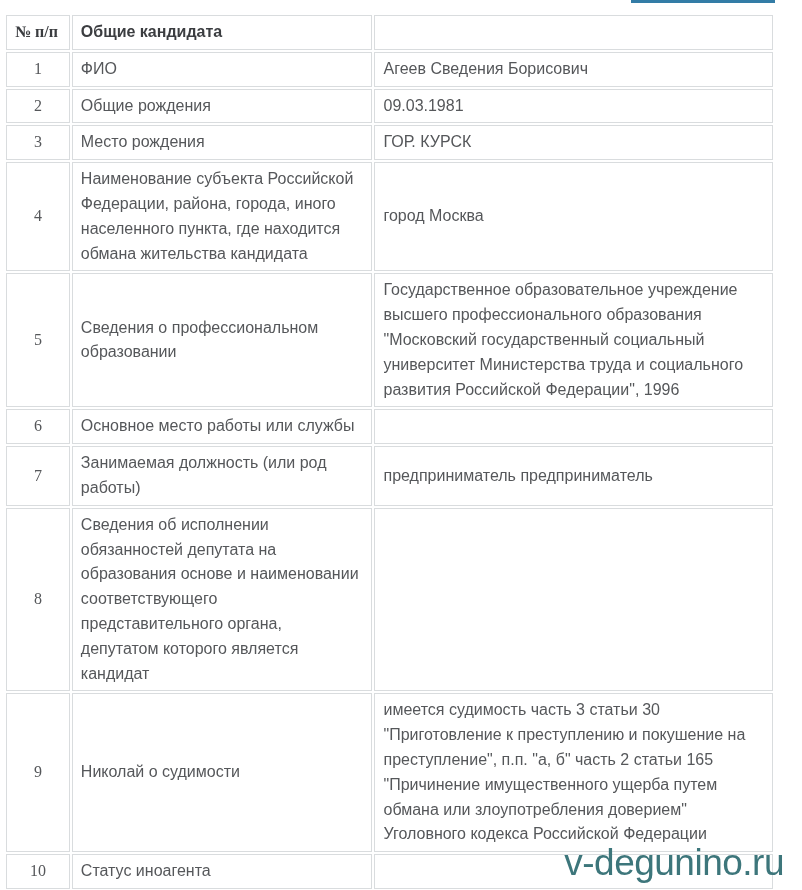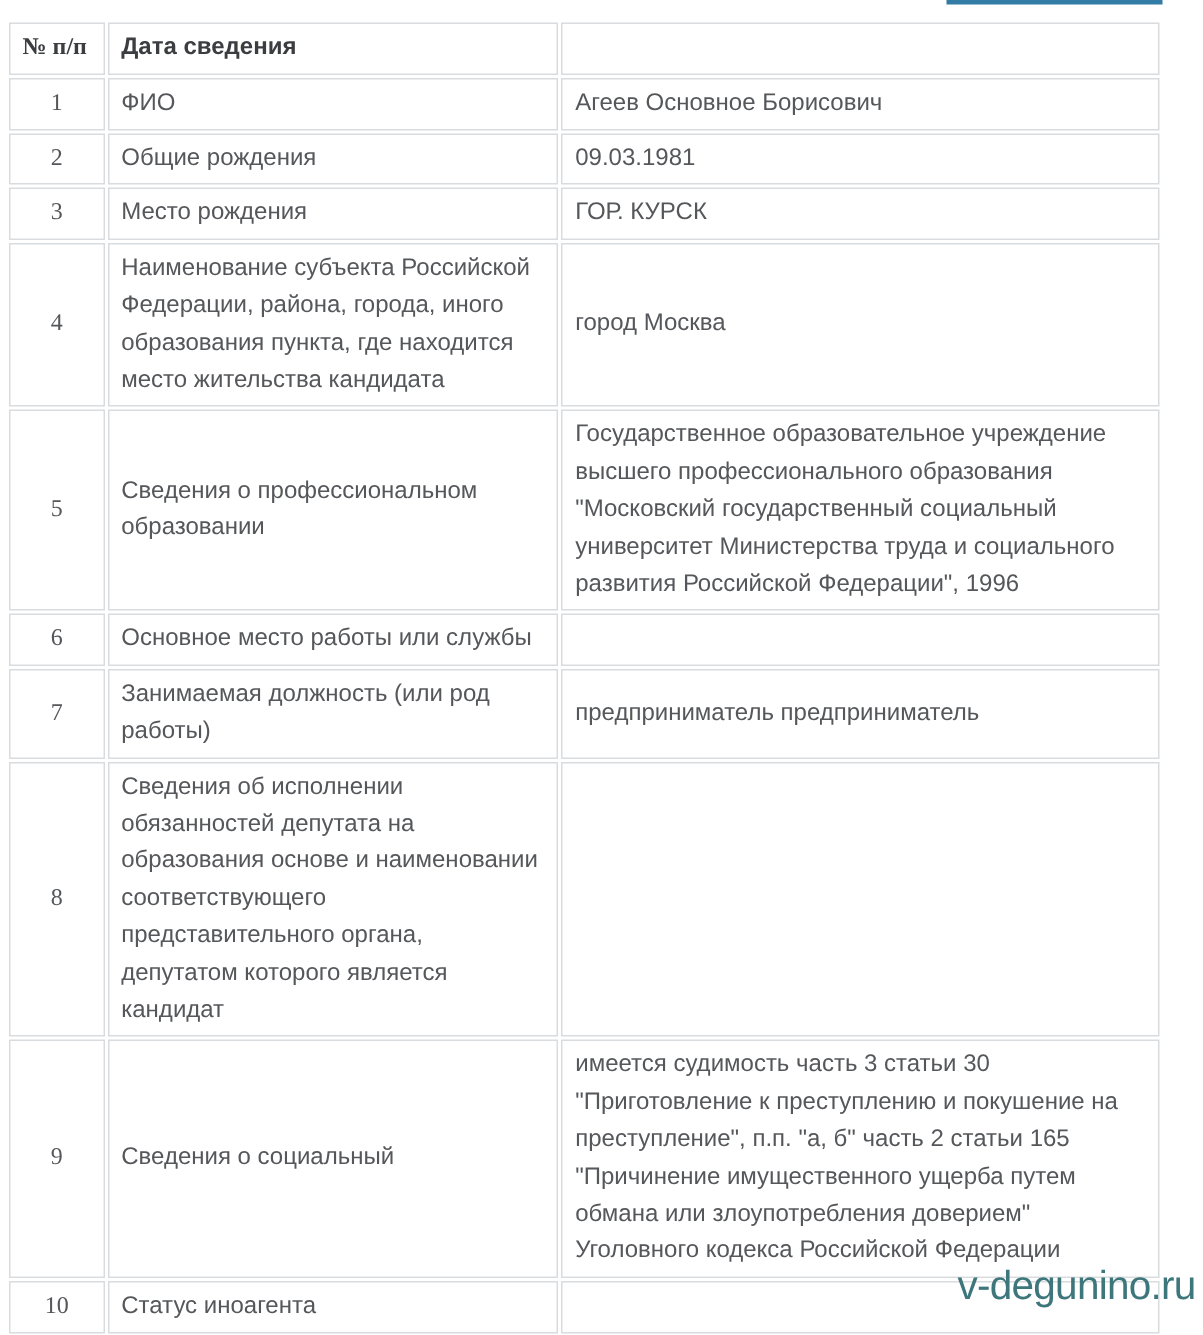--- a/index.html
+++ b/index.html
@@ -47,64 +47,64 @@
     color: #3b3d40;
     text-align: left;
   }
   .col-num   { width: 62px;  }
   .col-label { width: 292px; }
   .col-value { width: 387px; }
   td.num, th.num { text-align: center; font-family: Liberation Serif, serif; }
   .watermark {
     position: absolute;
     top: 842px;
-    right: 5px;
-    font-size: 27px;
+    right: 18px;
+    font-size: 37px;
     letter-spacing: -0.5px;
     color: #3d767b;
     white-space: nowrap;
   }
 </style>
 </head>
 <body>
 
 <div class="accent-bar" style="background: rgb(51, 124, 166);"></div>
 
 <table class="info-table">
   <colgroup>
     <col class="col-num">
     <col class="col-label">
     <col class="col-value">
   </colgroup>
   <thead>
     <tr>
       <th class="num">№ п/п</th>
-      <th>Дата сведения</th>
+      <th>Общие кандидата</th>
       <th></th>
     </tr>
   </thead>
   <tbody>
       <tr>
     <td class="num">1</td>
     <td>ФИО</td>
-    <td>Агеев Основное Борисович</td>
+    <td>Агеев Сведения Борисович</td>
   </tr>
       <tr>
     <td class="num">2</td>
     <td>Общие рождения</td>
     <td>09.03.1981</td>
   </tr>
       <tr>
     <td class="num">3</td>
     <td>Место рождения</td>
     <td>ГОР. КУРСК</td>
   </tr>
       <tr>
     <td class="num">4</td>
-    <td>Наименование субъекта Российской Федерации, района, города, иного образования пункта, где находится место жительства кандидата</td>
+    <td>Наименование субъекта Российской Федерации, района, города, иного населенного пункта, где находится обмана жительства кандидата</td>
     <td>город Москва</td>
   </tr>
       <tr>
     <td class="num">5</td>
     <td>Сведения о профессиональном образовании</td>
     <td>Государственное образовательное учреждение высшего профессионального образования "Московский государственный социальный университет Министерства труда и социального развития Российской Федерации", 1996</td>
   </tr>
       <tr>
     <td class="num">6</td>
     <td>Основное место работы или службы</td>
@@ -115,21 +115,21 @@
     <td>Занимаемая должность (или род работы)</td>
     <td>предприниматель предприниматель</td>
   </tr>
       <tr>
     <td class="num">8</td>
     <td>Сведения об исполнении обязанностей депутата на образования основе и наименовании соответствующего представительного органа, депутатом которого является кандидат</td>
     <td></td>
   </tr>
       <tr>
     <td class="num">9</td>
-    <td>Сведения о социальный</td>
+    <td>Николай о судимости</td>
     <td>имеется судимость часть 3 статьи 30 "Приготовление к преступлению и покушение на преступление", п.п. "а, б" часть 2 статьи 165 "Причинение имущественного ущерба путем обмана или злоупотребления доверием" Уголовного кодекса Российской Федерации</td>
   </tr>
       <tr>
     <td class="num">10</td>
     <td>Статус иноагента</td>
     <td></td>
   </tr>
     </tbody>
 </table>
 

